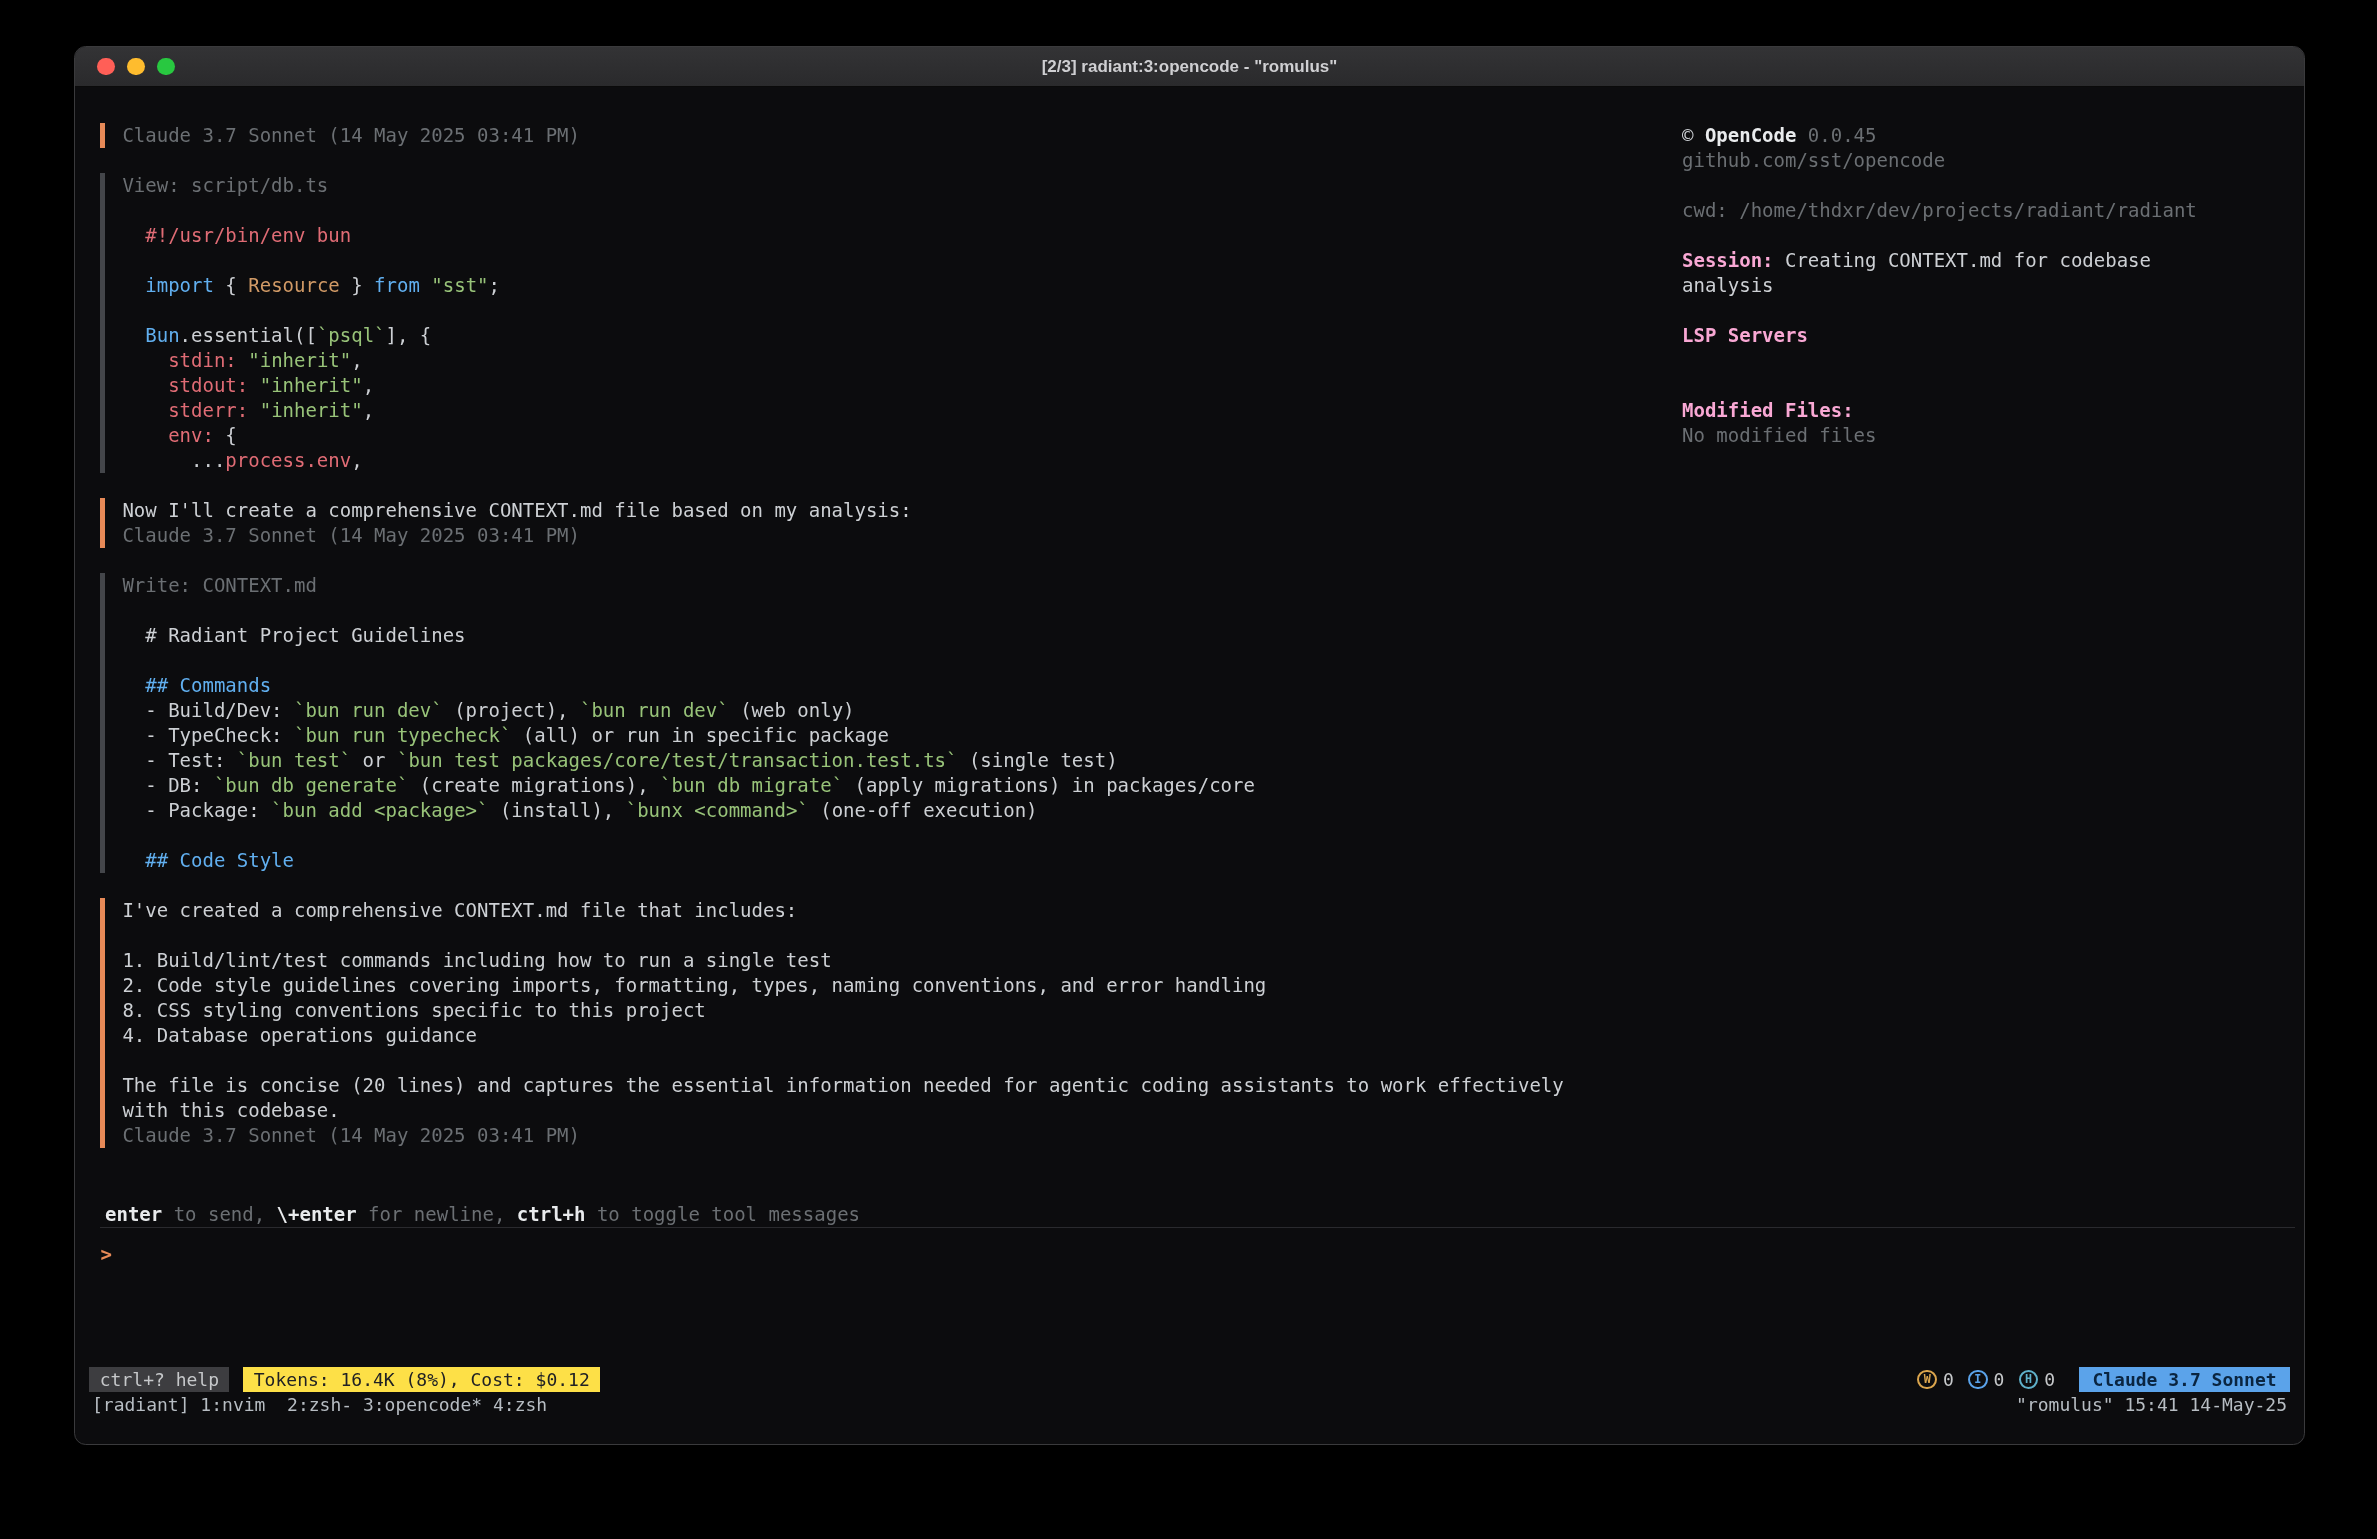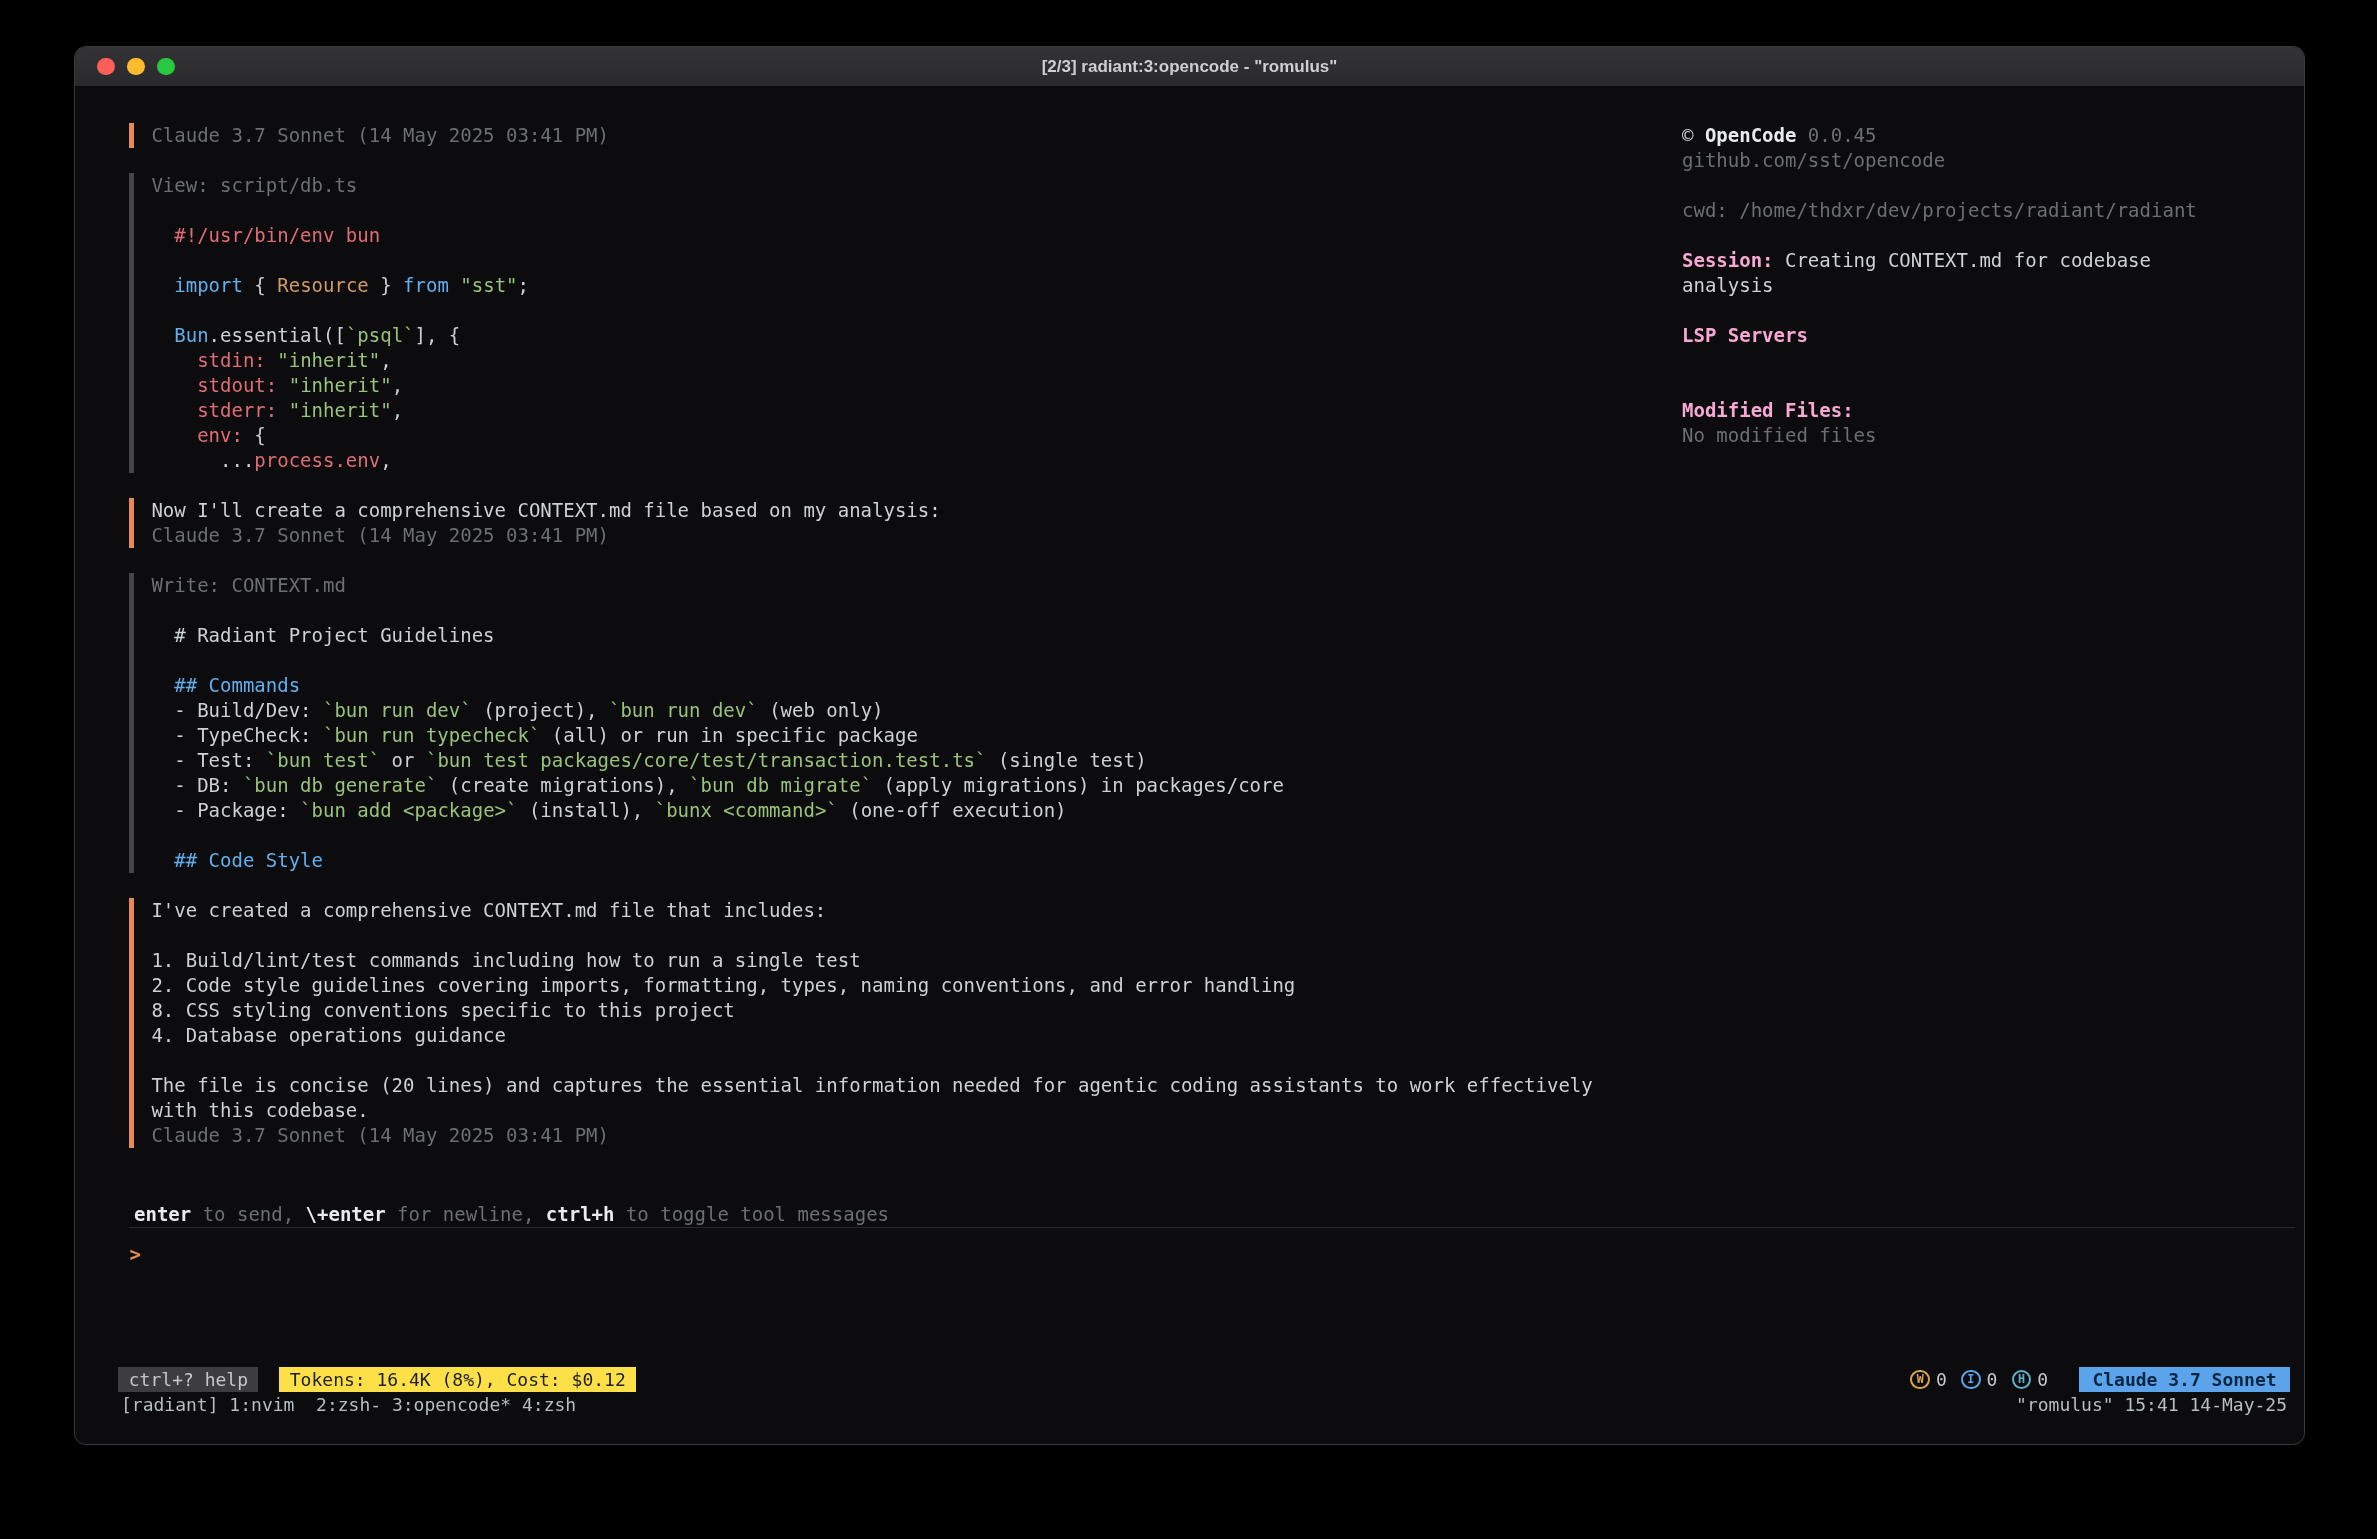--- a/index.html
+++ b/index.html
@@ -16,21 +16,21 @@
     border-bottom:0.7px solid #0a0a0a;
     display:flex; align-items:center; justify-content:center; position:relative;
   }
   .traffic { position:absolute; left:22px; top:0; height:100%; display:flex; align-items:center; gap:12.4px; }
   .light { width:17.6px; height:17.6px; border-radius:50%; display:inline-block; }
   .light.red { background:#ff5f57; }
   .light.yellow { background:#febc2e; }
   .light.green { background:#28c840; }
   .title { font-family:"Liberation Sans", sans-serif; font-weight:bold; font-size:17px; color:#cfcfd2; }
 
-  .content { display:flex; flex-direction:column; height:1359px; padding-bottom:29px;padding-left:29px; }
+  .content { display:flex; flex-direction:column; height:1359px; padding-bottom:29px; }
   .main-row { flex:1; display:flex; min-height:0; }
 
   .chat { flex:1; padding-top:36px; overflow:hidden; }
   .block { margin:0 0 25px 25.4px; border-left:5.2px solid #44464a; padding-left:17px; }
   .block.accent-orange { border-left-color:#e78a58; }
 
   .tline { white-space:pre; font-size:19px; line-height:25px; color:#cdd0d4; }
   .c-fg { color:#cdd0d4; }
   .c-gray { color:#6b6f73; }
   .c-red { color:#e06c75; }
@@ -40,21 +40,21 @@
   .c-boldfg { color:#e9ebed; font-weight:bold; }
   .c-boldorange { color:#f9a8d4; font-weight:bold; }
 
   .sidebar { width:622px; padding-top:36px; padding-right:13px; overflow:hidden; }
 
   .help-line { margin-left:30px; }
 
   .input-area { height:140px; border-top:1.3px solid #2a2a2e; margin:0 9px 0 25.4px; padding-top:14.4px; }
   .prompt-caret { color:#e78a58; font-weight:bold; }
 
-  .status-bar { height:25px; display:flex; align-items:center; padding:0 14.4px; gap:21px; font-size:18px; }
+  .status-bar { height:25px; display:flex; align-items:center; padding:0 14.4px; gap:14px; font-size:18px; }
   .chip { height:25px; display:inline-flex; align-items:center; padding:0 10.4px; }
   .chip-help { background:#3d3d40; color:#c6c8ca; }
   .chip-tokens { background:#fde047; color:#202124; }
   .status-spacer { flex:1; }
   .diags { display:inline-flex; align-items:center; gap:6.5px; margin-right:10.4px; }
   .diag { display:inline-flex; align-items:center; gap:5.9px; margin-left:7.8px; }
   .diag-icon {
     width:19.6px; height:19.6px; border-radius:50%; border:2px solid;
     display:inline-flex; align-items:center; justify-content:center;
     font-size:11.7px; font-weight:bold; line-height:1;

